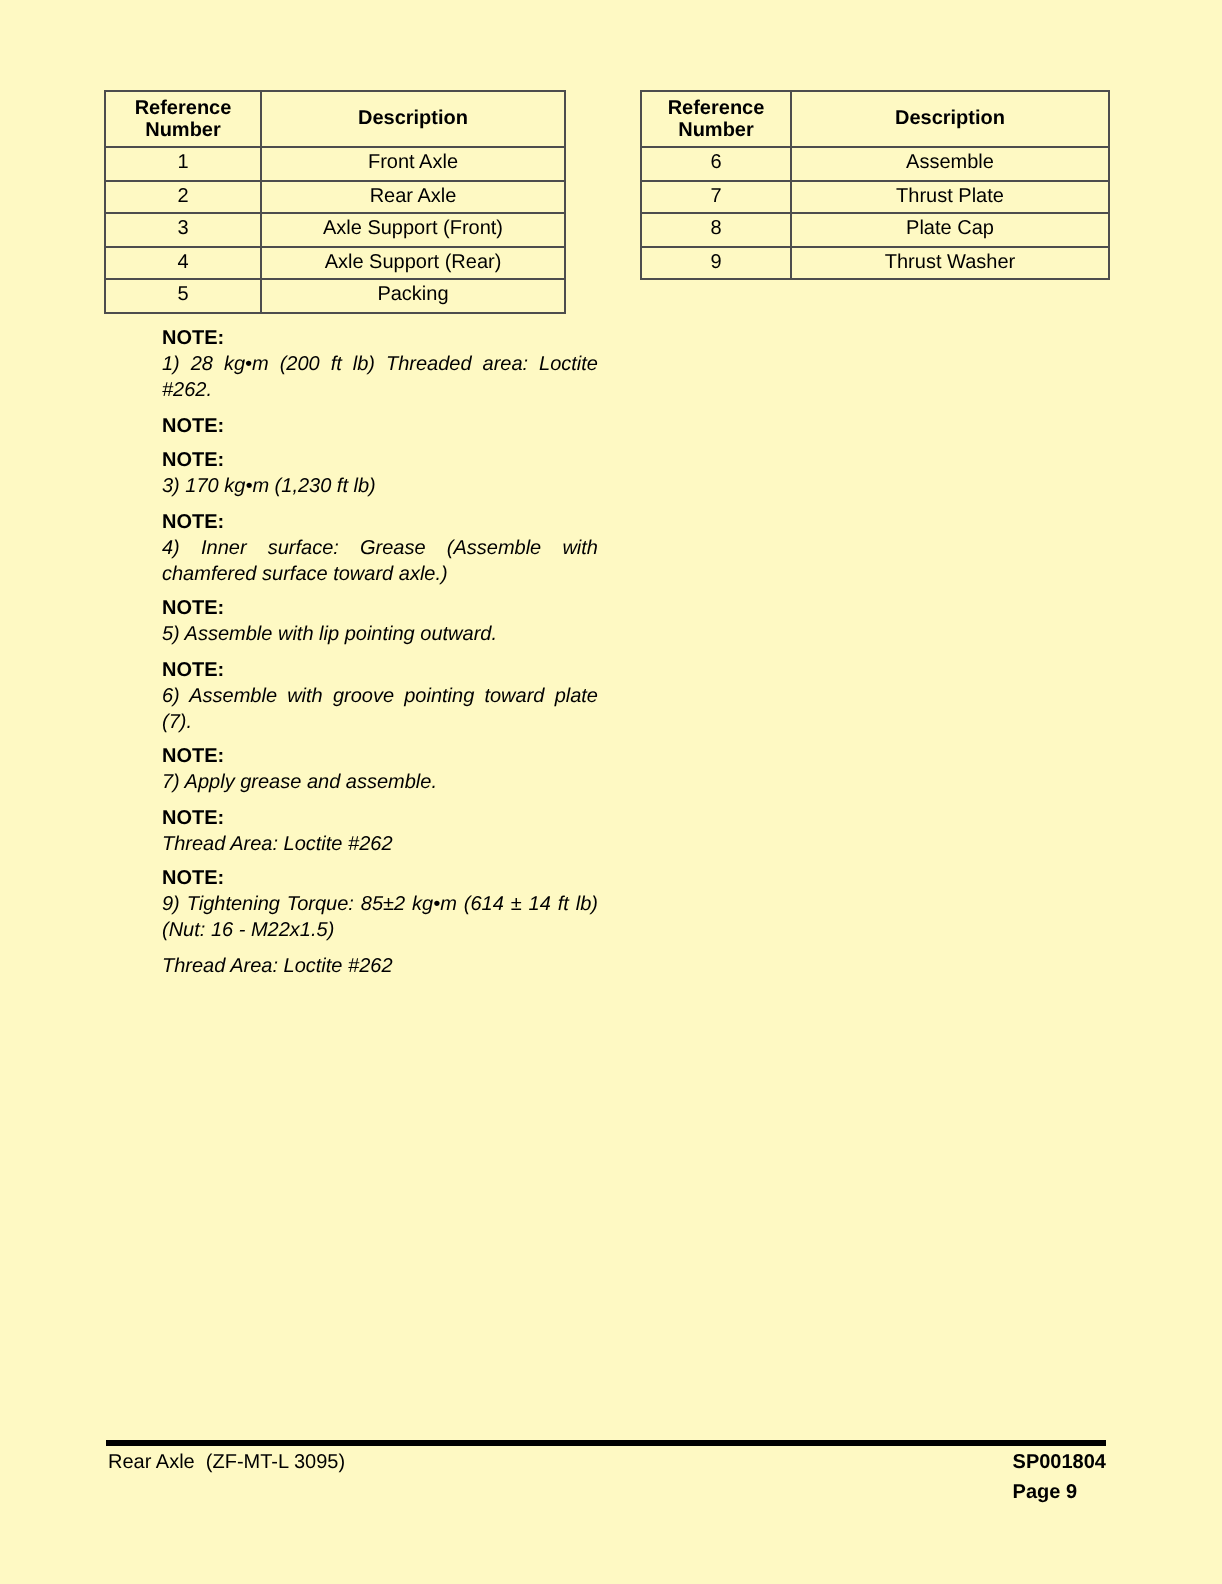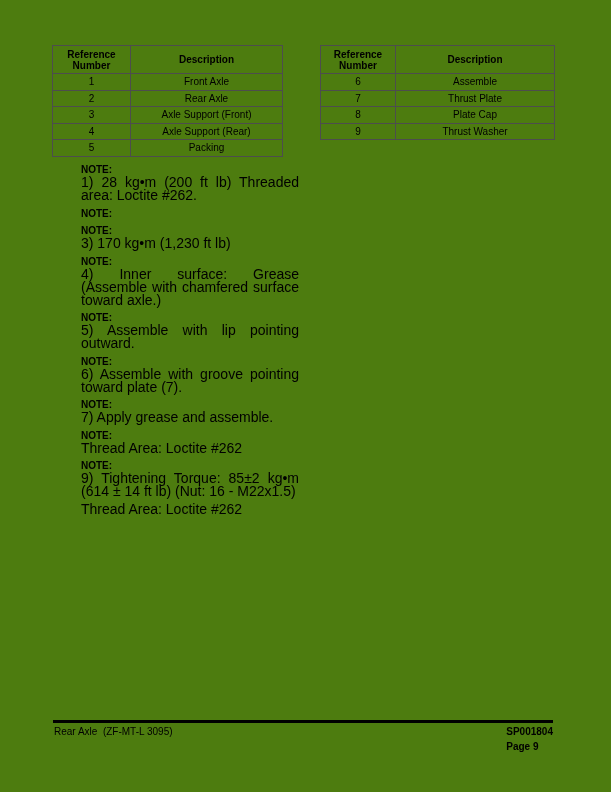--- a/index.html
+++ b/index.html
@@ -4,21 +4,21 @@
 <style>
   html, body {
     margin: 0;
     padding: 0;
     background: #ffffff;
   }
   .page {
     position: relative;
     width: 611px;
     height: 792px;
-    background: #4d7c0f;
+    background: #fef9c3;
     font-family: "Liberation Sans", sans-serif;
     color: #000000;
     overflow: hidden;
   }
 
   
   table.parts {
     position: absolute;
     border-collapse: collapse;
     table-layout: fixed;
@@ -60,21 +60,22 @@
   .note-label {
     flex: none;
     width: 49px;
     font-size: 10px;
     font-weight: bold;
     line-height: 13px;
   }
   .note-body {
     flex: none;
     width: 218px;
-    font-size: 14px;
+    font-size: 10px;
+    font-style: italic;
     line-height: 13px;
     text-align: justify;
   }
   .note-body p { margin: 0 0 4.5px 0; }
   .note-body p:last-child { margin-bottom: 0; }
 
   
   .footer-rule {
     position: absolute;
     left: 53px;

